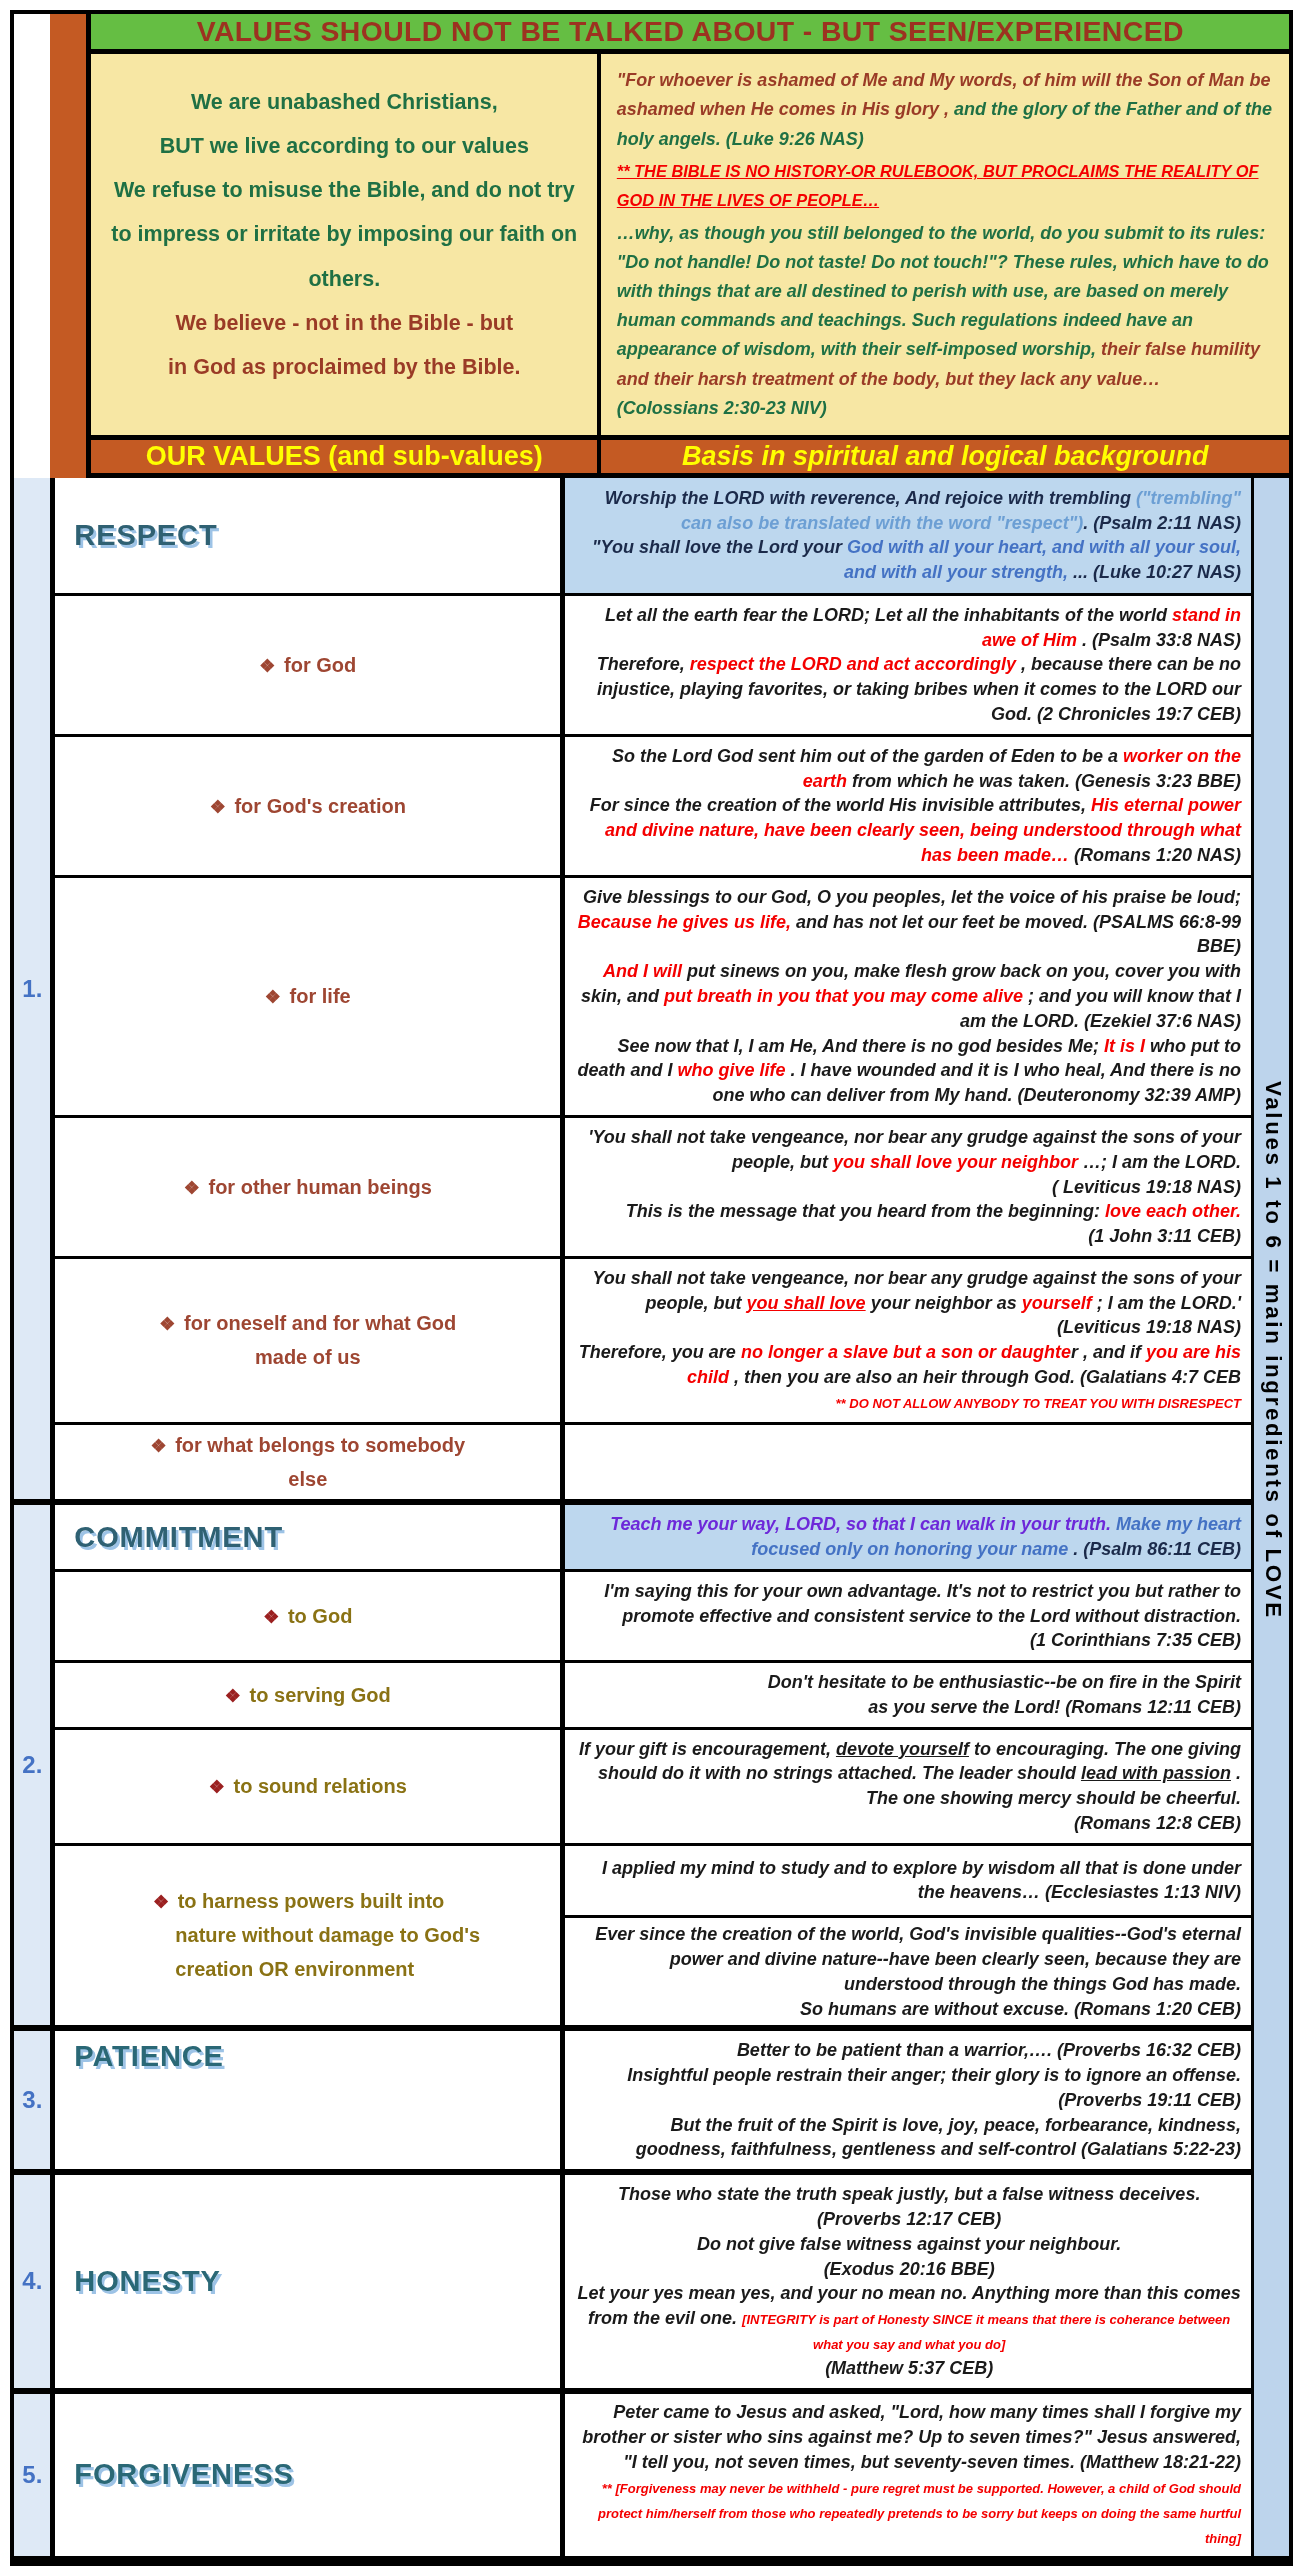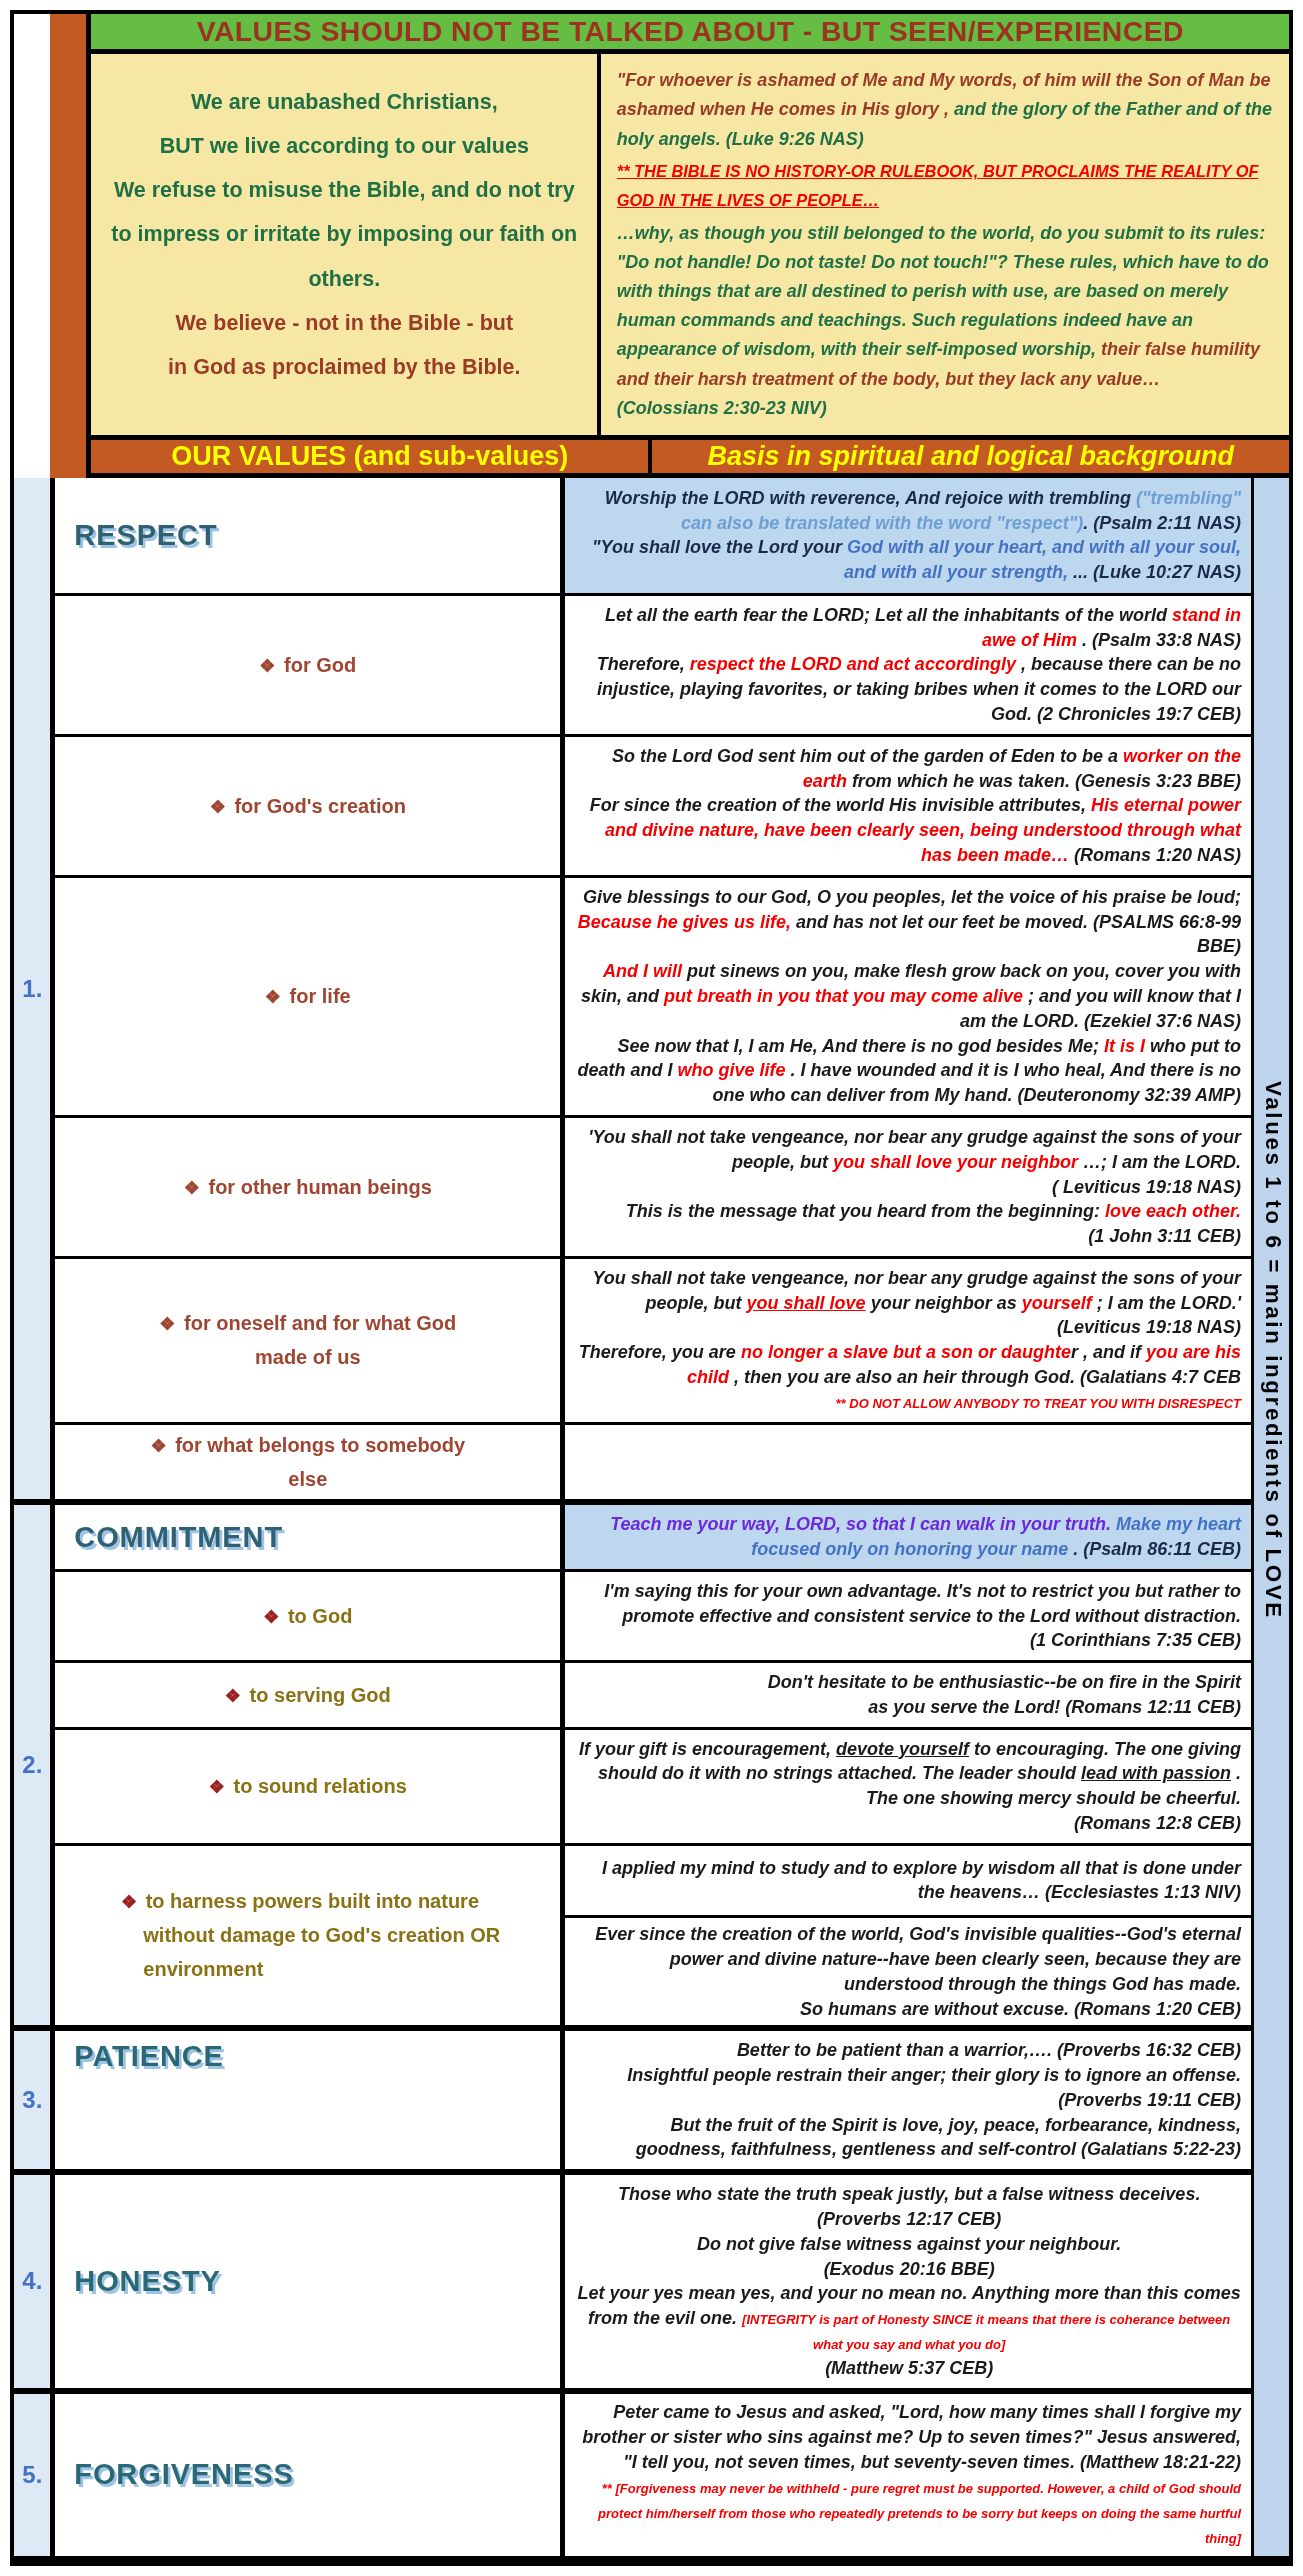--- a/index.html
+++ b/index.html
@@ -25,21 +25,21 @@
   }
   .intro { display:flex; border-bottom:5.2px solid #000; background:#F7E7A4; }
   .intro-left {
     width:510px; border-right:4.3px solid #000; padding:26px 15.5px 8.6px 15.5px;
     text-align:center; font-size:21.5px; font-weight:bold; line-height:2.05;
   }
   .intro-right { flex:1; padding:12px 13.8px 8.6px 15.5px; font-size:18px; font-weight:bold; font-style:italic; line-height:1.62; }
   .intro-right .para { margin-bottom:3.4px; }
   .hdrrow { display:flex; background:#C45A23; min-height:38px; border-bottom:5.2px solid #000; }
   .hdr-left {
-    width:561px; border-right:4.3px solid #000; display:flex; align-items:center; justify-content:center;
+    width:510px; border-right:4.3px solid #000; display:flex; align-items:center; justify-content:center;
     color:#FFFF00; font-size:27px; font-weight:bold;
   }
   .hdr-right {
     flex:1; display:flex; align-items:center; justify-content:center;
     color:#FFFF00; font-size:27px; font-weight:bold; font-style:italic;
   }
 
   
   .zone16 { position:relative; padding-right:38px; border-bottom:6.9px solid #000; }
   .band {
@@ -68,21 +68,21 @@
   }
   .heading {
     font-size:29px; font-weight:bold; letter-spacing:0.9px;
     padding-left:19px; text-shadow:2.6px 2.6px 0 #9DC3E6;
   }
   .lcell.top-align { justify-content:flex-start; padding-top:8.6px; }
   .sublabel {
     text-align:center; font-size:20px; font-weight:bold; line-height:1.7;
     padding:3.4px 26px; max-width:396px; margin:0 auto;
   }
-  .sublabel.left-indent { text-align:left; margin:0; max-width:none; padding-left:88px; padding-right:52px; text-indent:-22.4px; }
+  .sublabel.left-indent { text-align:left; margin:0; max-width:none; padding-left:120px; padding-right:52px; text-indent:-22.4px; }
   .bullet { font-size:18px; margin-right:8.6px; }
   .rstack { flex:1; display:flex; flex-direction:column; }
   .rcell {
     flex:1; padding:6.9px 10.3px 6.9px 12px; text-align:right;
     font-size:18px; font-weight:bold; font-style:italic; line-height:1.38;
     display:flex; flex-direction:column; justify-content:center;
   }
   .rcell > div { width:100%; }
   .rcell.bg-blue { background:#BDD7EE; }
   .rcell.bg-white { background:#fff; }

